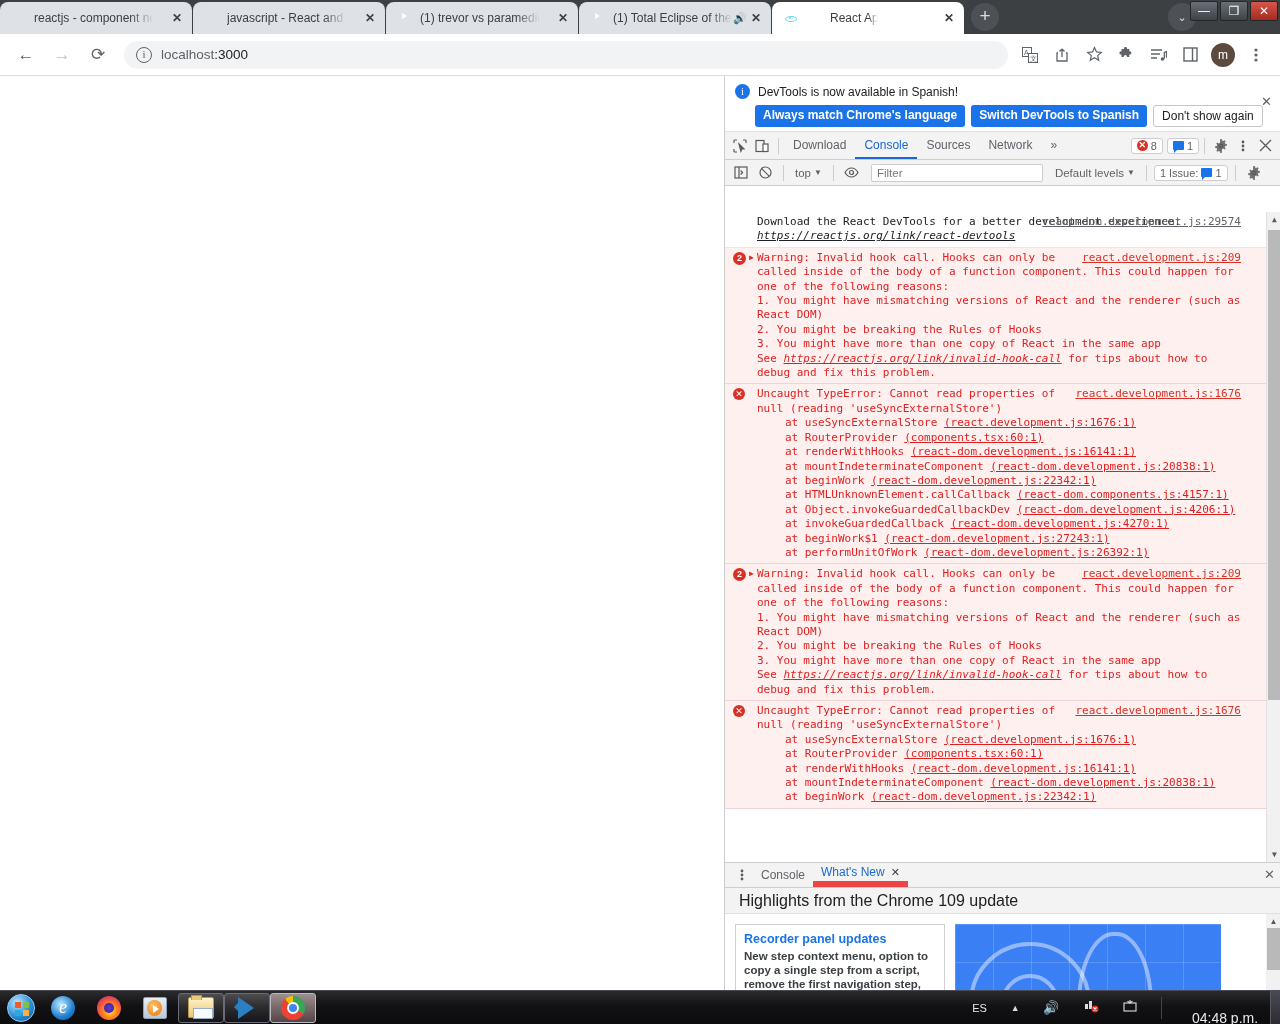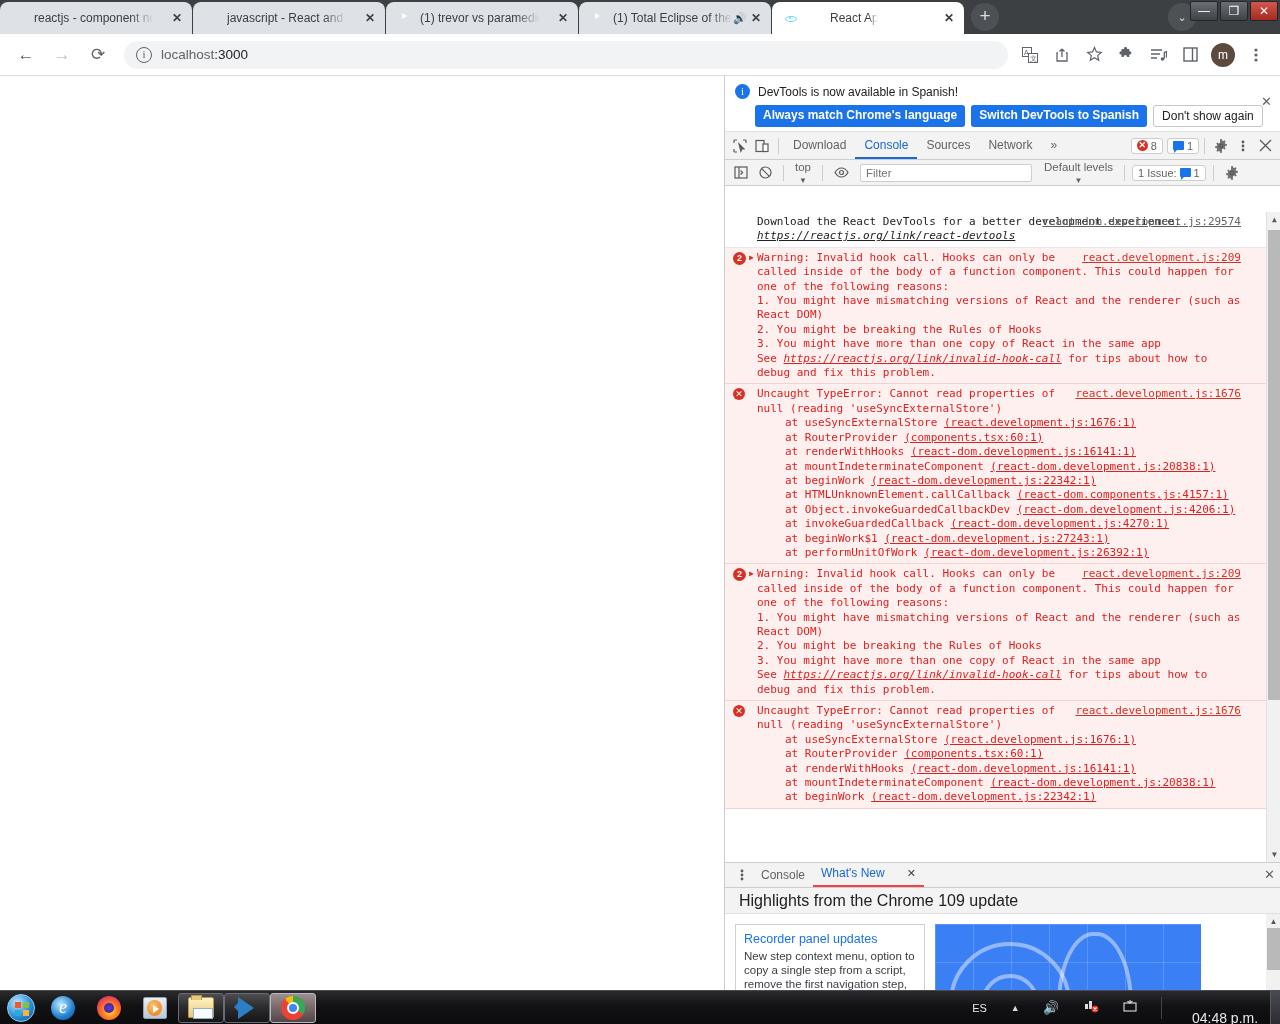--- a/index.html
+++ b/index.html
@@ -120,21 +120,21 @@
   .err-dot { width:11px; height:11px; border-radius:50%; background:#d93025; color:#fff; font-size:9px;
      line-height:11px; text-align:center; font-weight:bold; }
   .msg-sq { width:11px; height:9px; background:#1a73e8; border-radius:1px; position:relative; }
   .msg-sq:after{content:"";position:absolute;left:1px;bottom:-3px;border-left:3px solid #1a73e8;border-bottom:3px solid transparent;}
 
   
   #dt-consolebar { height:26px; background:#f3f3f3; border-bottom:1px solid #cdcdcd;
      display:flex; align-items:center; padding:0 5px; font-size:11.5px; color:#5f6368; gap:2px;}
   #filter-input { flex:1 1 auto; height:18px; background:#fff; border:1px solid #cdcdcd; border-radius:2px;
      font-size:11.5px; color:#5f6368; padding:0 5px; margin:0 6px; line-height:17px; max-width:172px;}
-  .ctx-select { display:flex; align-items:center; gap:3px; padding:0 4px;flex-direction:column; }
+  .ctx-select { display:flex; align-items:center; gap:3px; padding:0 4px; }
 
   
   #console-body { position:absolute; left:0; top:136px; width:556px; height:650px; overflow:hidden;
      background:#fff; font-family:"DejaVu Sans Mono","Liberation Mono",monospace; font-size:11px; }
   .cmsg { position:relative; padding:3px 38px 3px 32px; line-height:14.4px; border-bottom:1px solid #f0d4d4; }
   .cmsg.info { color:#202124; border-bottom:1px solid #e8e8e8; }
   .cmsg.warn, .cmsg.err { background:#fff0f0; color:#e02020; }
   .cmsg .src { position:absolute; right:40px; color:#5f6368; text-decoration:underline; }
   .cmsg.warn .src, .cmsg.err .src { color:#d93025; }
   .cmsg .count {
@@ -153,26 +153,26 @@
      border-left:1px solid #e0e0e0; }
   #console-scroll .thumb { position:absolute; left:1px; top:18px; width:13px; height:470px; background:#b9b9b9; }
   .scr-arrow { position:absolute; left:0; width:15px; height:15px; text-align:center; font-size:8px; color:#5a5a5a; line-height:15px;}
 
   
   #drawer { position:absolute; left:0; top:786px; width:556px; height:128px; background:#fff;
      border-top:1px solid #cdcdcd; }
   #drawer-tabs { height:25px; background:#f3f3f3; display:flex; align-items:center; padding:0 6px;
      font-size:12px; color:#5f6368; border-bottom:1px solid #cdcdcd; position:relative;}
   .drawer-tab { padding:0 8px; height:24px; line-height:24px; }
-  .drawer-tab.active { color:#1967d2; border-bottom:2px solid #ef4444; display:flex; align-items:flex-end; gap:22px;}
+  .drawer-tab.active { color:#1967d2; border-bottom:6px solid #ef4444; display:flex; align-items:center; gap:6px;}
   #drawer-close { position:absolute; right:6px; top:4px; font-size:13px; color:#5f6368; }
   #wn-header { height:26px; line-height:26px; padding-left:14px; font-size:16px; color:#202124;
      background:#f3f3f3; border-bottom:1px solid #e0e0e0; }
   #wn-body { position:relative; height:76px; overflow:hidden; padding:10px 14px 0 10px; display:flex; gap:10px; }
-  .wn-col { width:190px; }
+  .wn-col { width:210px;font-weight:bold; }
   .wn-card { border:1px solid #d0d0d0; padding:6px 8px; margin-bottom:6px; background:#fff; }
   .wn-card .title { color:#1a73e8; font-size:12.5px; line-height:16px; }
   .wn-card .desc { color:#3c4043; font-size:11.5px; line-height:14px; margin-top:2px; }
   #wn-video { width:266px; height:145px; background:#3b7ff5; position:relative; overflow:hidden; }
   .vid-grid { position:absolute; inset:0;
      background-image:
        linear-gradient(rgba(255,255,255,.16) 1px, transparent 1px),
        linear-gradient(90deg, rgba(255,255,255,.16) 1px, transparent 1px);
      background-size:38px 38px; }
   .vid-circle { position:absolute; border:4px solid rgba(255,255,255,.45); border-radius:50%; }

